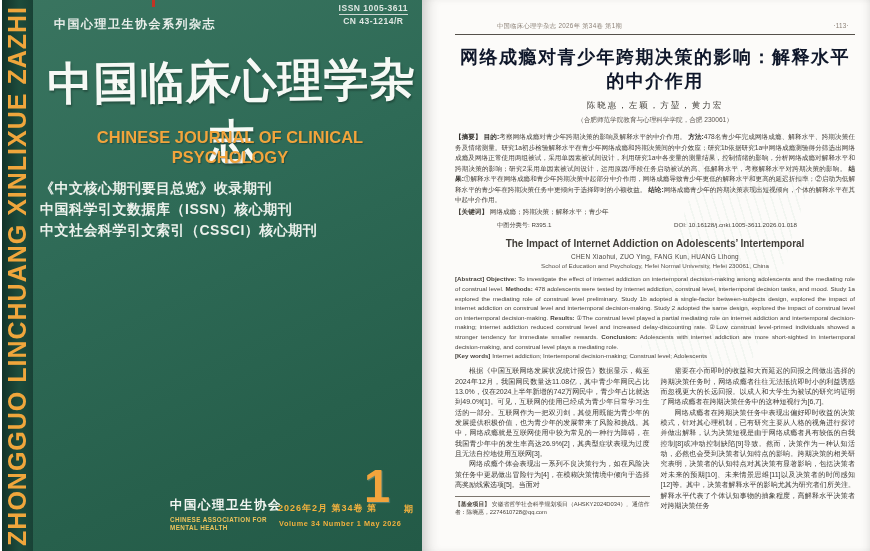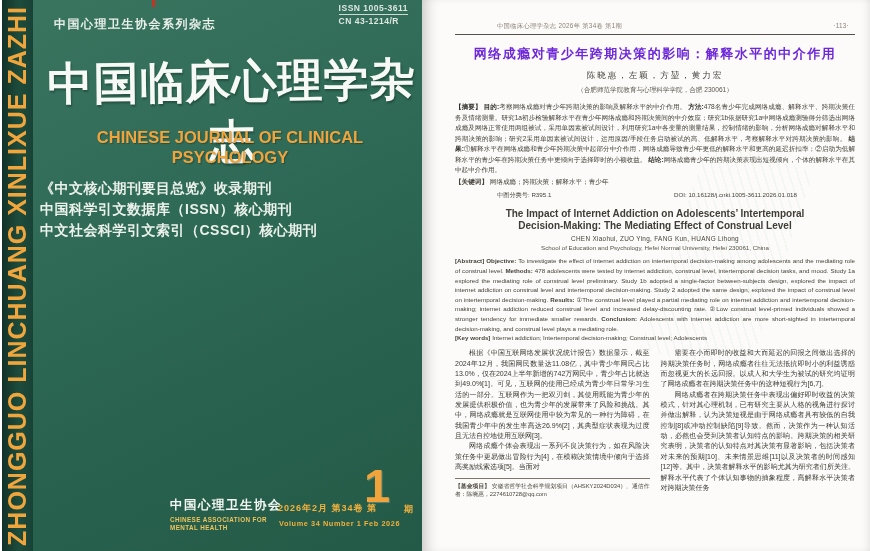--- a/index.html
+++ b/index.html
@@ -10,21 +10,21 @@
   .cover{position:absolute;left:2px;top:0;width:420px;height:551px;overflow:hidden;
          background:linear-gradient(155deg,#3a7560 0%,#2e6a56 40%,#27604c 75%,#235a47 100%);}
   .spine{position:absolute;left:0;top:0;bottom:0;width:31px;
          background:linear-gradient(90deg,#123229 0%,#1d4c3c 55%,#194236 100%);
          display:flex;align-items:center;justify-content:center;}
   .spine-text{writing-mode:vertical-rl;text-orientation:mixed;transform:rotate(180deg);
          font-weight:bold;font-size:25px;letter-spacing:1px;color:#f0a63c;white-space:nowrap;}
   .red-tick{position:absolute;left:150px;top:0;width:3px;height:7px;background:#c23424;}
   .series-label{position:absolute;left:52px;top:16px;font-size:12px;font-weight:bold;
          color:#e8eeea;letter-spacing:1.5px;}
-  .issn-block{position:absolute;right:14px;top:3px;text-align:left;color:#dfe7e2;
+  .issn-block{position:absolute;right:14px;top:3px;text-align:center;color:#dfe7e2;
          font-size:8.5px;font-weight:bold;letter-spacing:.5px;}
   .issn-block .div{border-top:1px solid #cfd9d3;margin:1px 0;}
   .cover-title{position:absolute;left:44px;right:4px;top:52px;text-align:center;
          font-family:"DejaVu Serif",serif;font-weight:bold;font-size:45px;color:#f6f9f5;
          letter-spacing:1px;transform:rotate(-0.8deg);text-shadow:1px 2px 2px rgba(0,0,0,.28);}
   .cover-title-en{position:absolute;left:38px;right:2px;top:128px;text-align:center;
          font-weight:bold;font-size:17px;color:#f2a43c;letter-spacing:0;
          text-shadow:1px 1px 1px rgba(0,0,0,.25);transform:scaleX(.97);}
   .index-lines{position:absolute;left:38px;right:2px;top:178px;text-align:left;
          font-size:14px;font-weight:600;color:#ecf1ec;line-height:21px;letter-spacing:.5px;}
@@ -37,21 +37,21 @@
   .issue-qi{position:absolute;left:402px;top:503px;font-size:9px;color:#f2b13e;font-weight:600;}
   .issue-en{position:absolute;left:277px;top:519px;font-size:7.3px;color:#f2b13e;letter-spacing:.6px;font-weight:600;}
 
   
   .page{position:absolute;left:422px;top:0;width:448px;height:551px;background:#fcfbf9;overflow:hidden;
         box-shadow:inset 12px 0 14px -9px rgba(40,40,40,.28), inset -7px 0 10px -7px rgba(40,40,40,.15);}
   .page-inner{position:absolute;left:33px;right:15px;top:22px;color:#3f3b36;}
   .running-row{display:flex;justify-content:space-between;align-items:baseline;
         padding-left:42px;padding-right:6px;font-size:6.3px;color:#8b8076;letter-spacing:.3px;}
   .head-rule{border-bottom:1.6px solid #55514b;margin-top:3px;}
-  .art-title{margin-top:10px;text-align:center;font-size:13px;font-weight:bold;color:#6d28d9;letter-spacing:1.5px;}
+  .art-title{margin-top:10px;text-align:center;font-size:18px;font-weight:bold;color:#0f172a;letter-spacing:1.5px;}
   .art-authors{margin-top:7px;text-align:center;font-size:8.5px;color:#45423d;letter-spacing:2px;}
   .art-affil{margin-top:4px;text-align:center;font-size:6.6px;color:#5a554e;}
   .abs{margin-top:7px;font-size:6.6px;line-height:1.6;text-align:justify;color:#46423c;}
   .abs b{color:#312e2a;}
   .kw{margin-top:1px;font-size:6.6px;line-height:1.6;color:#46423c;}
   .clc-row{margin-top:4px;display:flex;justify-content:space-between;
         padding-left:42px;padding-right:58px;font-size:6.2px;color:#46423c;}
   .en-title{margin-top:8px;text-align:center;font-size:10px;font-weight:600;color:#403d38;line-height:12px;}
   .en-authors{margin-top:3px;text-align:center;font-size:6.4px;color:#46423c;letter-spacing:.3px;}
   .en-affil{margin-top:2px;text-align:center;font-size:6.2px;color:#56514a;}
@@ -92,21 +92,21 @@
     <div class="publisher">
       <div class="publisher-cn">中国心理卫生协会</div>
       <div class="publisher-en">
         <div>CHINESE ASSOCIATION FOR</div>
         <div>MENTAL HEALTH</div>
       </div>
     </div>
     <div class="issue-cn">2026年2月 第34卷 第</div>
     <div class="issue-big">1</div>
     <div class="issue-qi">期</div>
-    <div class="issue-en">Volume 34  Number 1  Feb  2026</div>
+    <div class="issue-en">Volume 34  Number 1  May  2026</div>
   </div>
 
   <div class="page">
     <div class="watermark"></div>
     <div class="page-inner">
 
       <div class="running-row">
         <span>中国临床心理学杂志 2026年 第34卷 第1期</span>
         <span>·113·</span>
       </div>
@@ -129,21 +129,20 @@
         <span>网络成瘾；跨期决策；解释水平；青少年</span>
       </div>
 
       <div class="clc-row">
         <span>中图分类号: R395.1</span>
         <span>DOI: 10.16128/j.cnki.1005-3611.2026.01.018</span>
       </div>
 
       <div class="en-title">
         <div>The Impact of Internet Addiction on Adolescents’ Intertemporal</div>
-        <div>Decision-Making: The Mediating Effect of Construal Level</div>
       </div>
       <div class="en-authors">CHEN Xiaohui, ZUO Ying, FANG Kun, HUANG Lihong</div>
       <div class="en-affil">School of Education and Psychology, Hefei Normal University, Hefei 230061, China</div>
 
       <div class="en-abs">
         <b>[Abstract]</b>
         <b>Objective:</b> <span>To investigate the effect of internet addiction on intertemporal decision-making among adolescents and the mediating role of construal level.</span>
         <b>Methods:</b> <span>478 adolescents were tested by internet addiction, construal level, intertemporal decision tasks, and mood. Study 1a explored the mediating role of construal level preliminary. Study 1b adopted a single-factor between-subjects design, explored the impact of internet addiction on construal level and intertemporal decision-making. Study 2 adopted the same design, explored the impact of construal level on intertemporal decision-making.</span>
         <b>Results:</b> <span>①The construal level played a partial mediating role on internet addiction and intertemporal decision-making; internet addiction reduced construal level and increased delay-discounting rate. ②Low construal level-primed individuals showed a stronger tendency for immediate smaller rewards.</span>
         <b>Conclusion:</b> <span>Adolescents with internet addiction are more short-sighted in intertemporal decision-making, and construal level plays a mediating role.</span>

